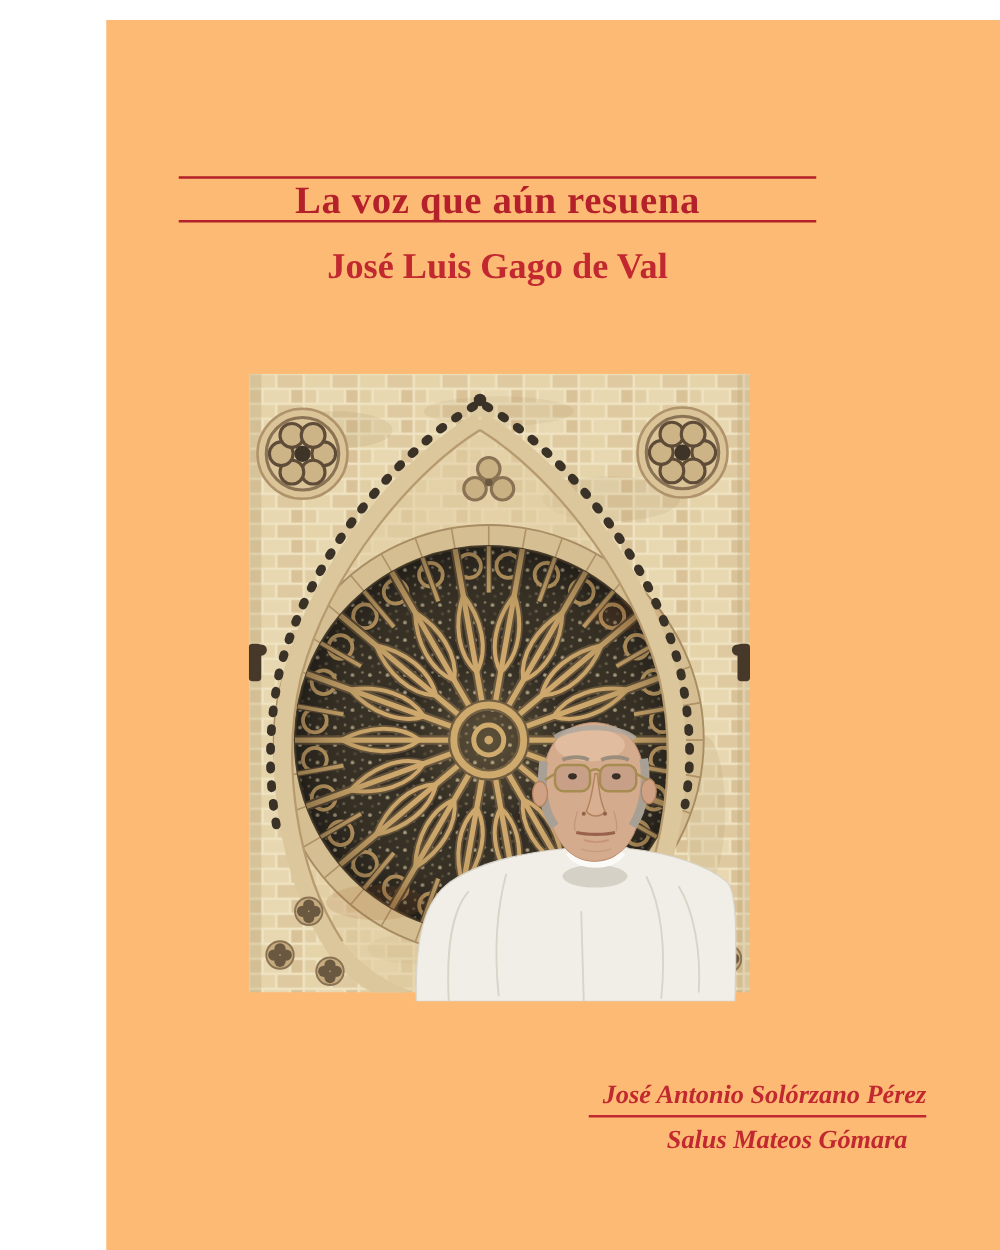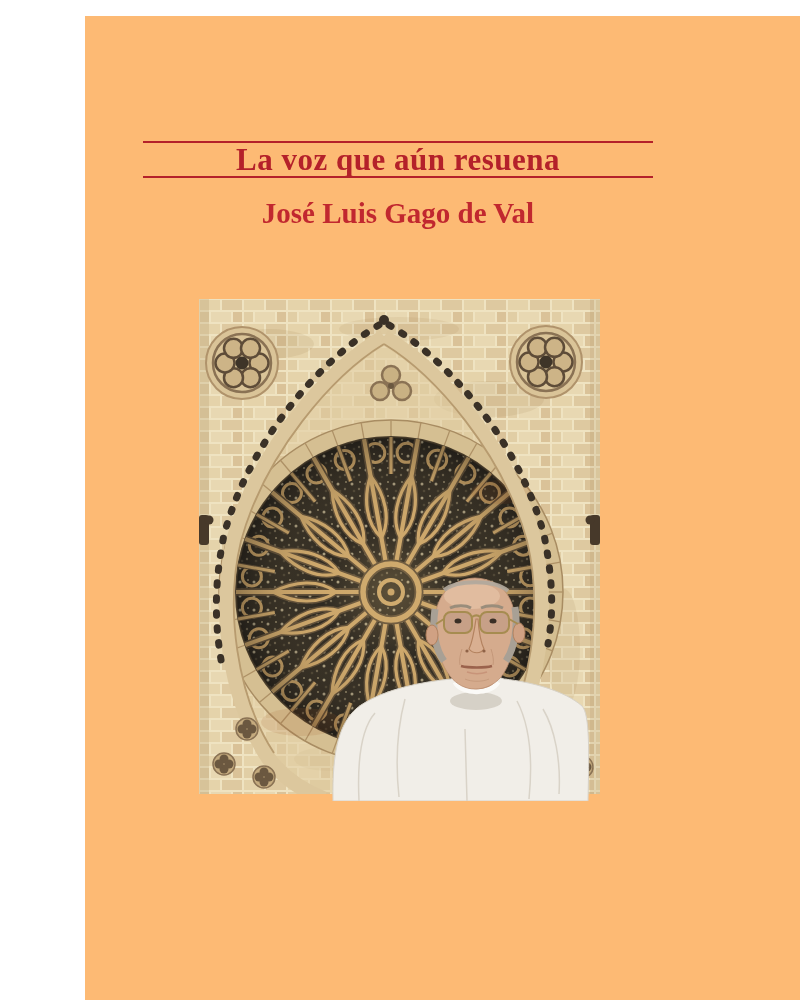--- a/index.html
+++ b/index.html
@@ -387,14 +387,19 @@
       <circle cx="268" cy="352" r="1.6" fill="#8F6247"></circle>
       <circle cx="285" cy="352" r="1.6" fill="#8F6247"></circle>
       <path d="M263,350 C261,356 260,362 261,366" fill="none" stroke="#BC8F71" stroke-width="1" opacity=".7"></path>
       <path d="M292,350 C294,356 295,362 294,366" fill="none" stroke="#BC8F71" stroke-width="1" opacity=".7"></path>
       <path d="M262,367 C270,369 286,369 293,367" fill="none" stroke="#9A624C" stroke-width="2.5"></path>
       <path d="M268,373 C274,375 282,375 288,373" fill="none" stroke="#C48F74" stroke-width="1.5" opacity=".8"></path>
       <path d="M266,380 C272,383 284,383 290,380" fill="none" stroke="#BC8F71" stroke-width="1" opacity=".6"></path>
     </g>
   </svg>
 
+  <div class="authors">
+    <div class="name">José Antonio Solórzano Pérez</div>
+    <div class="arule"></div>
+    <div class="name name2">Salus Mateos Gómara</div>
+  </div>
 
 </div>
 
 </body></html>

